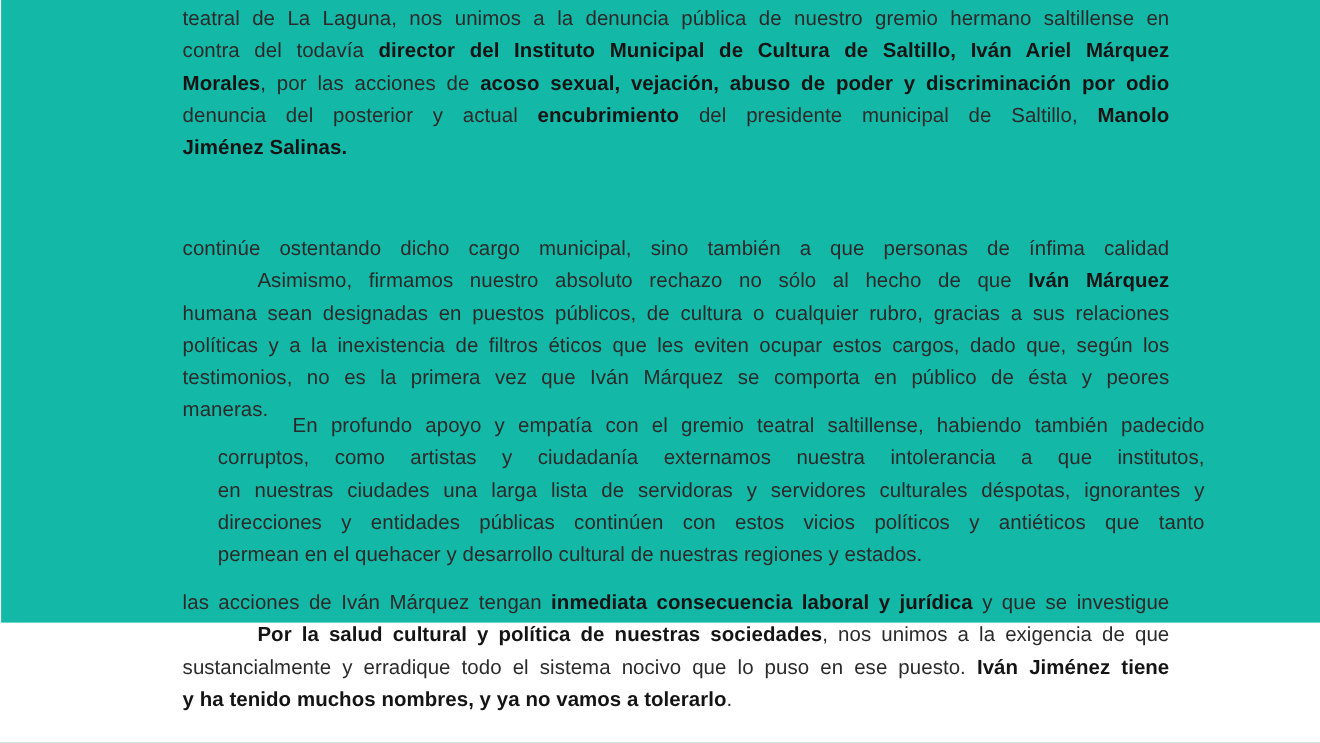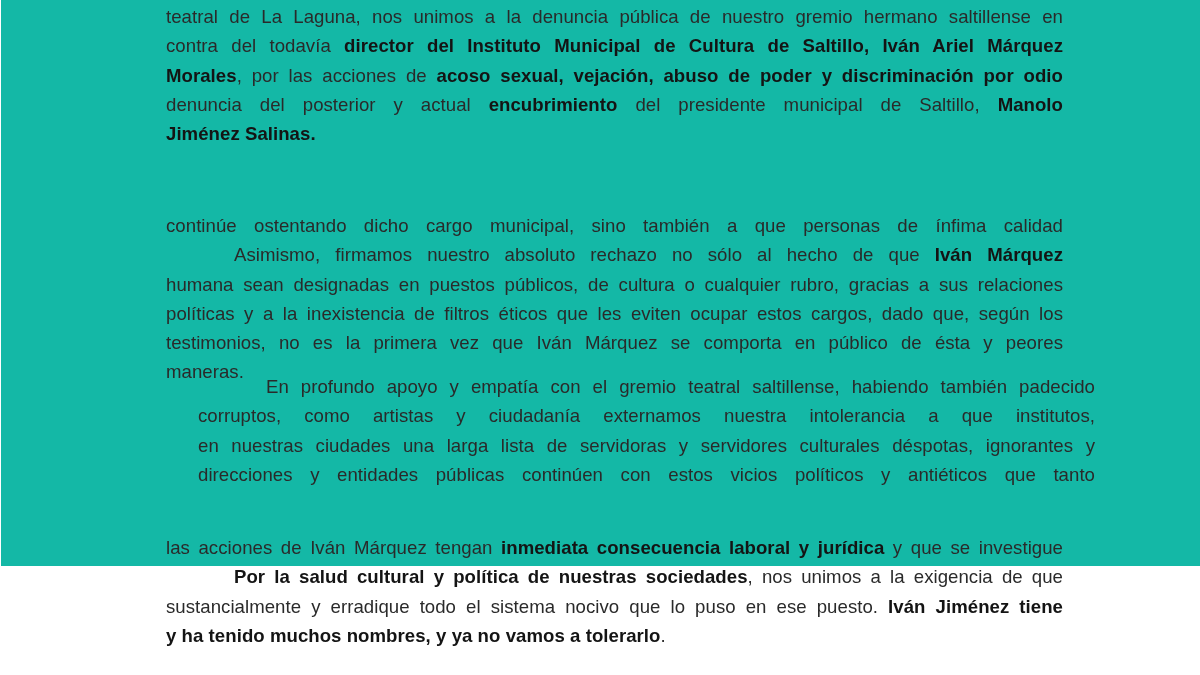--- a/index.html
+++ b/index.html
@@ -78,20 +78,21 @@
         <span class="line"><span class="n">humana sean designadas en puestos públicos, de cultura o cualquier rubro, gracias a sus relaciones</span></span>
         <span class="line"><span class="n">políticas y a la inexistencia de filtros éticos que les eviten ocupar estos cargos, dado que, según los</span></span>
         <span class="line"><span class="n">testimonios, no es la primera vez que Iván Márquez se comporta en público de ésta y peores</span></span>
         <span class="line last"><span class="n">maneras.</span></span>
       </div>
       <div class="para" style="position: absolute; left: 0px; width: 897px; top: 372px; margin-left: 32px;">
         <span class="line indent"><span class="n">En profundo apoyo y empatía con el gremio teatral saltillense, habiendo también padecido</span></span>
         <span class="line"><span class="n">corruptos, como artistas y ciudadanía externamos nuestra intolerancia a que institutos,</span></span>
         <span class="line"><span class="n">en nuestras ciudades una larga lista de servidoras y servidores culturales déspotas, ignorantes y</span></span>
         <span class="line"><span class="n">direcciones y entidades públicas continúen con estos vicios políticos y antiéticos que tanto</span></span>
+        <span class="line last"><span class="n">permean en el quehacer y desarrollo cultural de nuestras regiones y estados.</span></span>
       </div>
       <div class="para" style="position: absolute; left: 0px; width: 897px; top: 533px;">
         <span class="line"><span class="n">las acciones de Iván Márquez tengan </span><span class="b">inmediata consecuencia laboral y jurídica</span><span class="n"> y que se investigue</span></span>
         <span class="line indent"><span class="b">Por la salud cultural y política de nuestras sociedades</span><span class="n">, nos unimos a la exigencia de que</span></span>
         <span class="line"><span class="n">sustancialmente y erradique todo el sistema nocivo que lo puso en ese puesto. </span><span class="b">Iván Jiménez tiene</span></span>
         <span class="line last"><span class="b">y ha tenido muchos nombres, y ya no vamos a tolerarlo</span><span class="n">.</span></span>
       </div>
     </div>
 </div>
 

